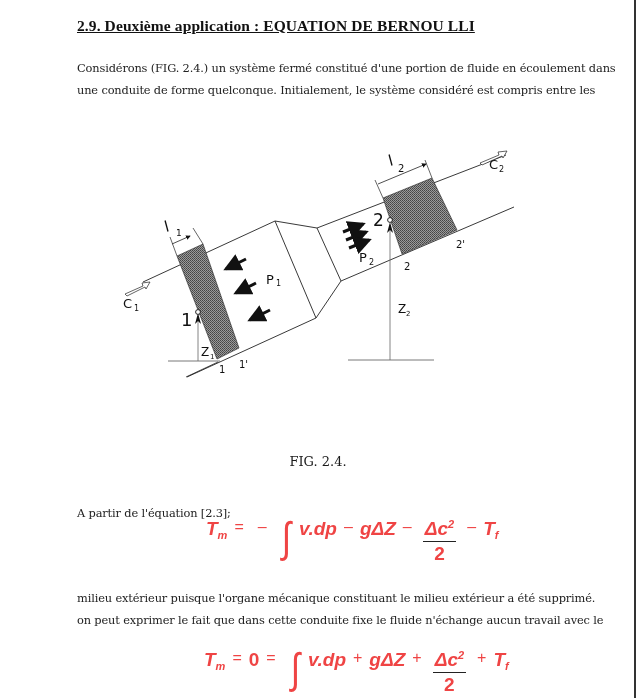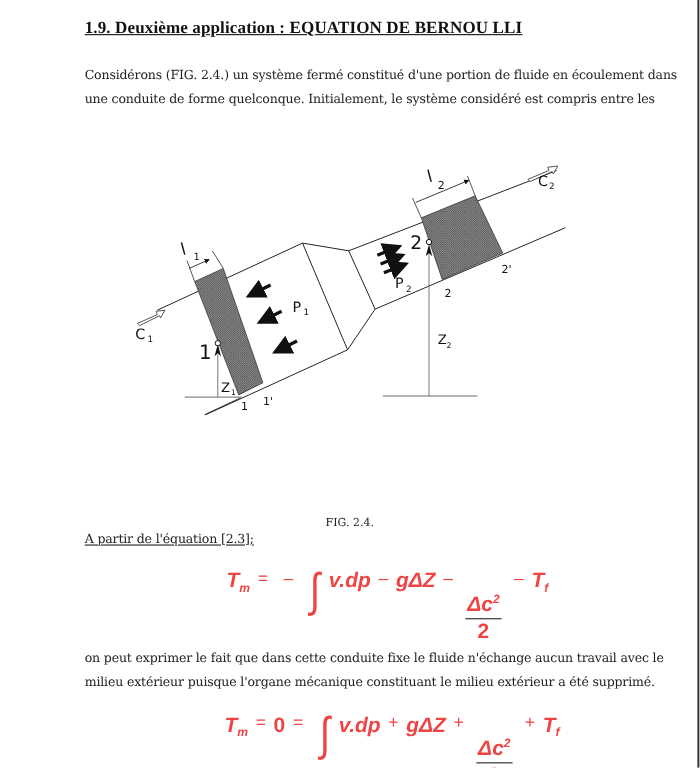--- a/index.html
+++ b/index.html
@@ -10,47 +10,47 @@
   .page-edge { position: absolute; top: 0; right: 0; width: 2px; height: 698px; background: #333; }
   .heading {
     position: absolute; left: 77px; top: 17px; font-family: "Liberation Serif", serif;
     font-weight: bold; font-size: 15.5px; text-decoration: underline; letter-spacing: 0.1px; color: #111;
   }
   .para {
     position: absolute; left: 77px; font-size: 11.4px; line-height: 21.5px; color: #222;
     font-family: "DejaVu Serif", serif; letter-spacing: -0.15px;
   }
   .p1 { top: 58px; width: 490px; }
-  .p2 { top: 480px; text-decoration: underline; }
+  .p2 { top: 503px; }
   .p3 { top: 588px; width: 490px; }
   .line { display: block; white-space: nowrap; }
-  .caption { position: absolute; left: 0; width: 636px; top: 454px; text-align: center; font-size: 10px; font-family: "DejaVu Serif", serif; margin-top: 16px; }
+  .caption { position: absolute; left: 0; width: 636px; top: 454px; text-align: center; font-size: 13px; font-family: "DejaVu Serif", serif; }
   .eq {
     position: absolute; font-family: Liberation Sans, sans-serif; font-size: 19px; font-weight: bold; font-style: italic;
     display: flex; align-items: flex-start; white-space: nowrap; color: #ef4444;
   }
   .eq1 { left: 206px; top: 518px; }
   .eq2 { left: 204px; top: 649px; }
   .eq .op { font-style: normal; font-weight: normal; margin: 0 7px; font-size: 16px; }
   .eq .int { font-style: normal; font-weight: normal; font-size: 34px; margin: 0 8px; transform: scaleY(1.25); }
   .eq sub { font-size: 11px; vertical-align: -4px; }
   .eq sup { font-size: 11px; }
   .frac { display: inline-flex; flex-direction: column; align-items: center; margin: 0 4px; }
-  .frac .num { border-bottom: 1px solid #222; padding: 0 2px 1px; font-style: italic; margin-top: 21px; }
+  .frac .num { border-bottom: 1px solid #222; padding: 0 2px 1px; font-style: italic; }
   .frac .den { font-style: normal; padding-top: 1px; }
   .zero { font-style: normal; font-weight: bold; }
   svg.fig { position: absolute; left: 0; top: 0; }
   .fig text { font-family: "DejaVu Sans", "Liberation Sans", sans-serif; fill: #111; }
 </style>
 </head>
 <body>
 
 <div class="page-edge"></div>
 
-<div class="heading">1.9. Deuxième application : EQUATION DE BERNOU LLI</div>
+<div class="heading">2.9. Deuxième application : EQUATION DE BERNOU LLI</div>
 
 <div class="para p1">
   <span class="line">Considérons (FIG. 2.4.) un système fermé constitué d'une portion de fluide en écoulement dans</span>
   <span class="line">une conduite de forme quelconque. Initialement, le système considéré est compris entre les</span>
 </div>
 
 <svg class="fig" width="636" height="460">
   <defs>
     <pattern id="hatch" width="2" height="2" patternUnits="userSpaceOnUse">
       <rect width="2" height="2" fill="#9a9a9a"></rect>
@@ -146,22 +146,22 @@
   <span class="op">–</span>
   <span class="frac">
     <span class="num"><span>Δc</span><sup>2</sup></span>
     <span class="den">2</span>
   </span>
   <span class="op">–</span>
   <span><span>T</span><sub>f</sub></span>
 </div>
 
 <div class="para p3">
+  <span class="line">milieu extérieur puisque l'organe mécanique constituant le milieu extérieur a été supprimé.</span>
   <span class="line">on peut exprimer le fait que dans cette conduite fixe le fluide n'échange aucun travail avec le</span>
-  <span class="line">milieu extérieur puisque l'organe mécanique constituant le milieu extérieur a été supprimé.</span>
 </div>
 
 <div class="eq eq2">
   <span><span>T</span><sub>m</sub></span>
   <span class="op">=</span>
   <span class="zero">0</span>
   <span class="op">=</span>
   <span class="int">∫</span>
   <span>v.dp</span>
   <span class="op">+</span>

